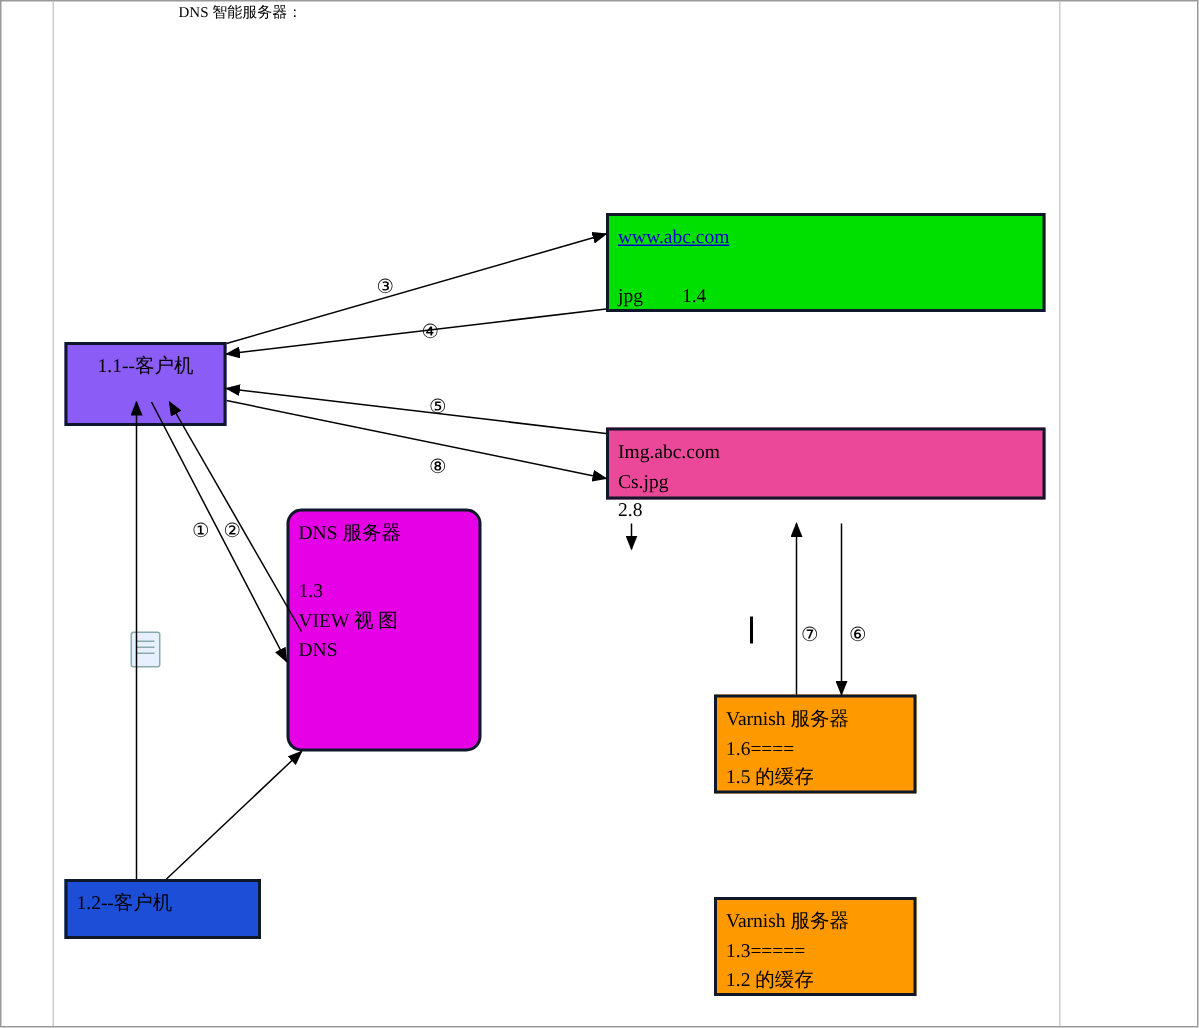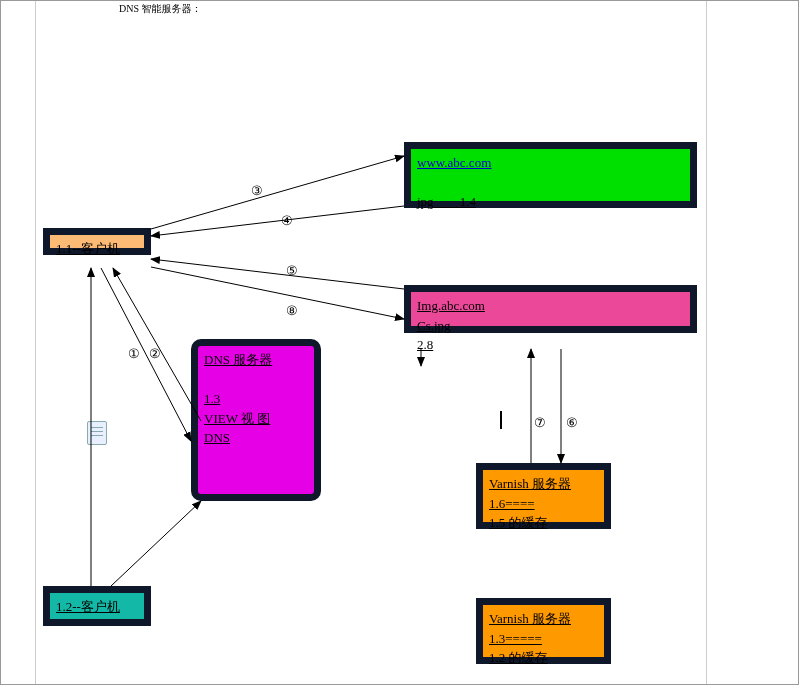--- a/index.html
+++ b/index.html
@@ -16,32 +16,32 @@
     }
     .title-block {
       position: absolute;
       left: 118px;
       top: 0;
       font-size: 10px;
       line-height: 1.6;
     }
     .box {
       position: absolute;
-      border: 7px solid #0f172a;
+      border: 2px solid #0f172a;
       padding: 4px 6px;
       line-height: 1.5;
-      text-decoration: underline;
     }
     .box-client1 {
-      left: 42px; top: 227px; width: 108px; height: 27px;
-      background: #fdba74;
+      left: 42px; top: 227px; width: 108px; height: 56px;
+      background: #8b5cf6;
+      text-align: center;
     }
     .box-client2 {
-      left: 42px; top: 585px; width: 108px; height: 40px;
-      background: #14b8a6;
+      left: 42px; top: 585px; width: 131px; height: 40px;
+      background: #1d4ed8;
     }
     .box-web {
       left: 403px; top: 141px; width: 293px; height: 66px;
       background: #00e000;
     }
     .box-web a { color: #0000cc; text-decoration: underline; }
     .box-img {
       left: 403px; top: 284px; width: 293px; height: 48px;
       background: #ec4899;
     }

